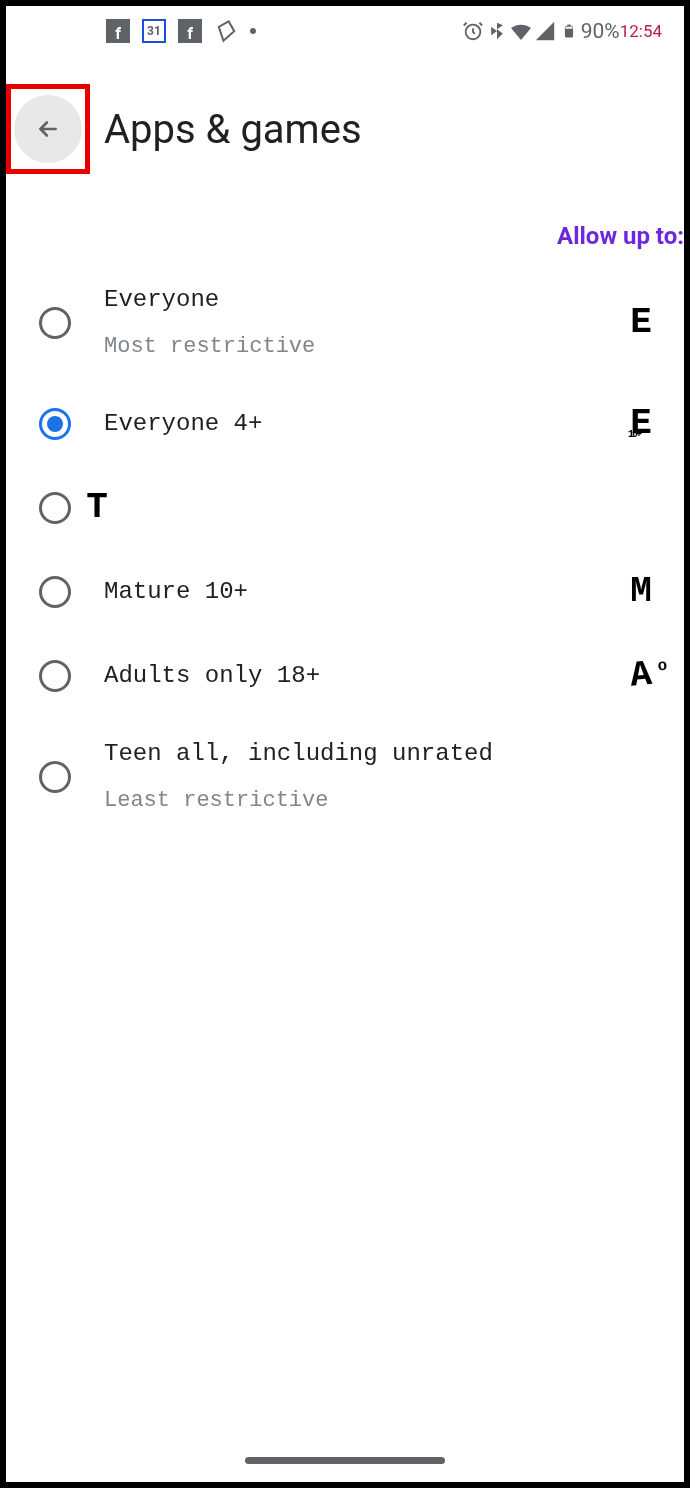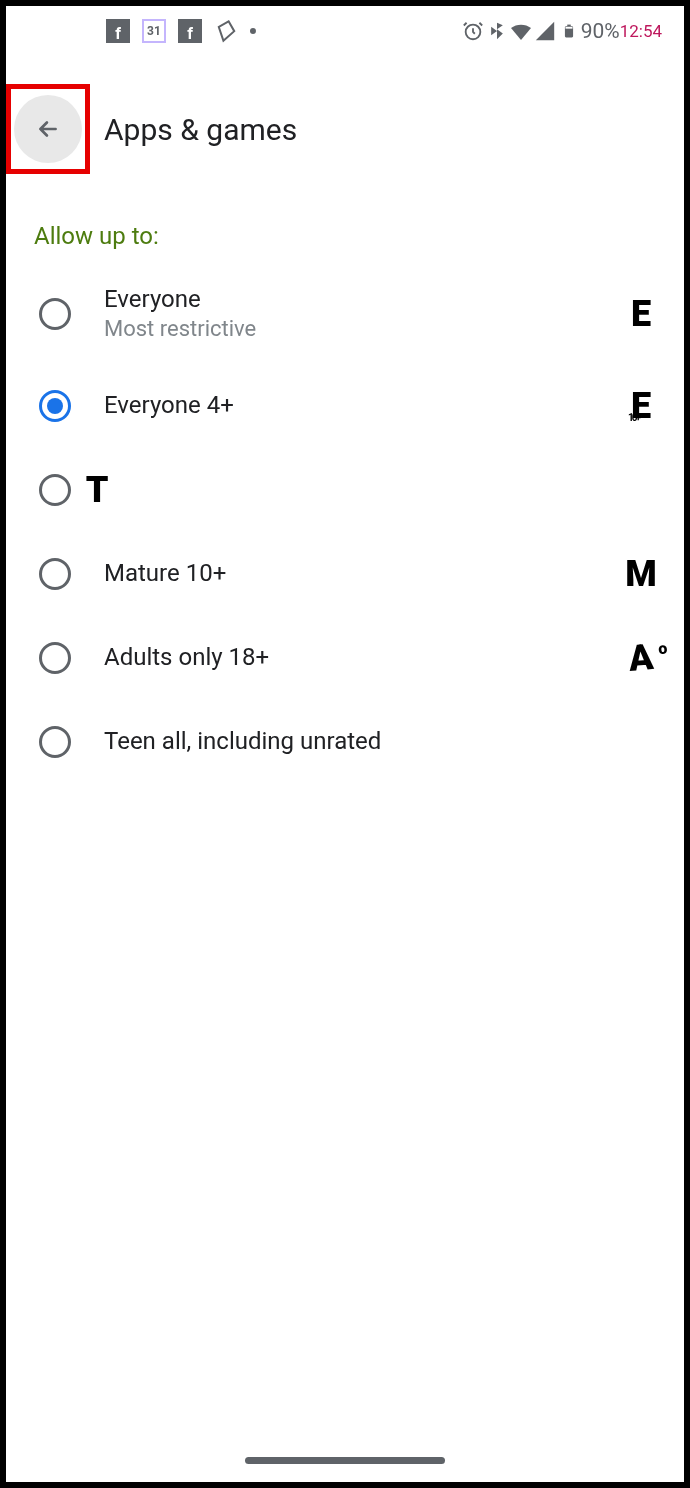--- a/index.html
+++ b/index.html
@@ -52,21 +52,21 @@
       font-weight: bold;
       font-size: 16px;
       display: flex;
       align-items: flex-end;
       justify-content: center;
       padding-bottom: 0px;
     }
     .calendar-icon {
       width: 24px;
       height: 24px;
-      border: 2px solid #c4b5fd;
+      border: 2px solid #1d4ed8;
       display: flex;
       align-items: center;
       justify-content: center;
       font-size: 12px;
       font-weight: bold;
       color: #5f6368;
       position: relative;
     }
     .battery-text {
       font-size: 21px;
@@ -106,41 +106,43 @@
       display: flex;
       align-items: center;
       justify-content: center;
     }
     .back-arrow {
       width: 26px;
       height: 26px;
       color: #5f6368;
     }
     .page-title {
-      font-size: 30px;
+      font-size: 40px;
       color: #202124;
       font-weight: 400;
       margin-left: 14px;
     }
     
     .section-heading {
       font-size: 24px;
-      font-weight: 400;
-      color: #4d7c0f;
+      font-weight: 700;
+      color: #6d28d9;
       padding: 28px 0 14px 28px;
+      text-align: right;
     }
     
     .options-list {
       padding: 0 22px 0 30px;
     }
     .option-row {
       display: flex;
       align-items: center;
       padding: 20px 0;
       min-height: 84px;
+      font-family: Liberation Mono, monospace;
     }
     .radio-wrap {
       width: 38px;
       height: 38px;
       flex-shrink: 0;
       display: flex;
       align-items: center;
       justify-content: center;
     }
     .radio-outer {
@@ -171,21 +173,21 @@
     }
     .option-label {
       font-size: 24px;
       color: #202124;
       line-height: 1.3;
     }
     .option-sublabel {
       font-size: 22px;
       color: #80868b;
       line-height: 1.3;
-      margin-top: 0;
+      margin-top: 18px;
     }
     .rating-badge {
       width: 44px;
       font-size: 36px;
       font-weight: 900;
       color: #000;
       text-align: center;
       letter-spacing: -2px;
       flex-shrink: 0;
     }
@@ -341,18 +343,19 @@
     </div>
     <div class="rating-badge rating-badge-ao">A</div>
   </div>
 
   <div class="option-row">
     <div class="radio-wrap">
       <div class="radio-outer"></div>
     </div>
     <div class="option-text">
       <div class="option-label">Teen all, including unrated</div>
+      <div class="option-sublabel">Least restrictive</div>
     </div>
   </div>
 
 </div>
 
 <div class="nav-bar"></div>
 
 </body></html>

